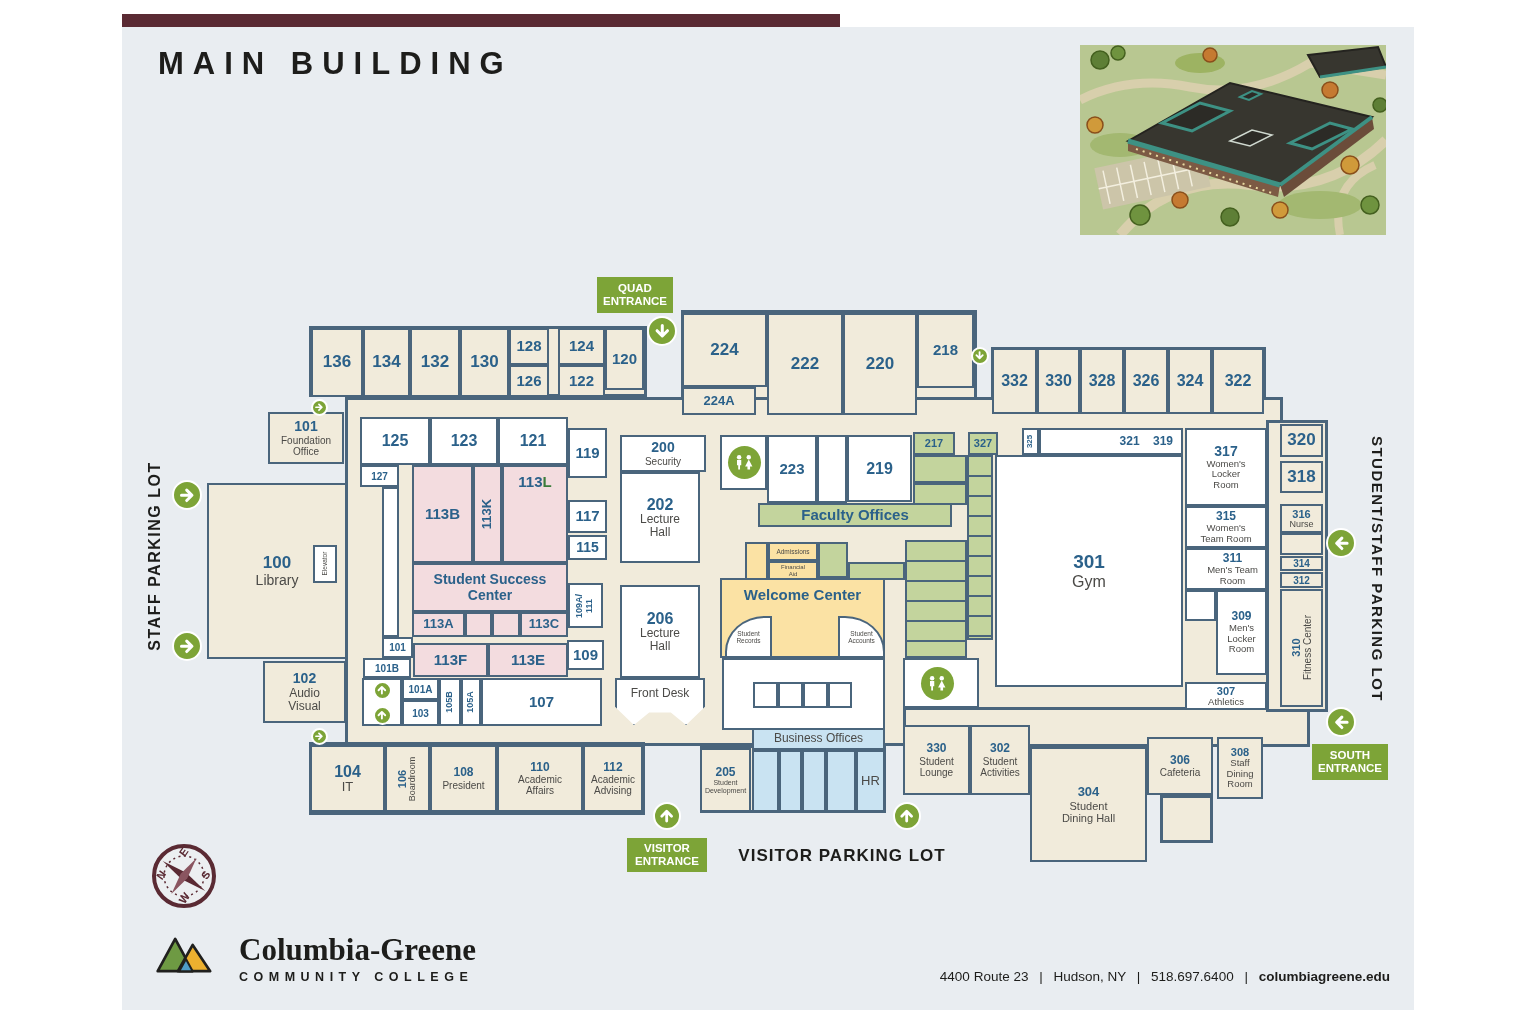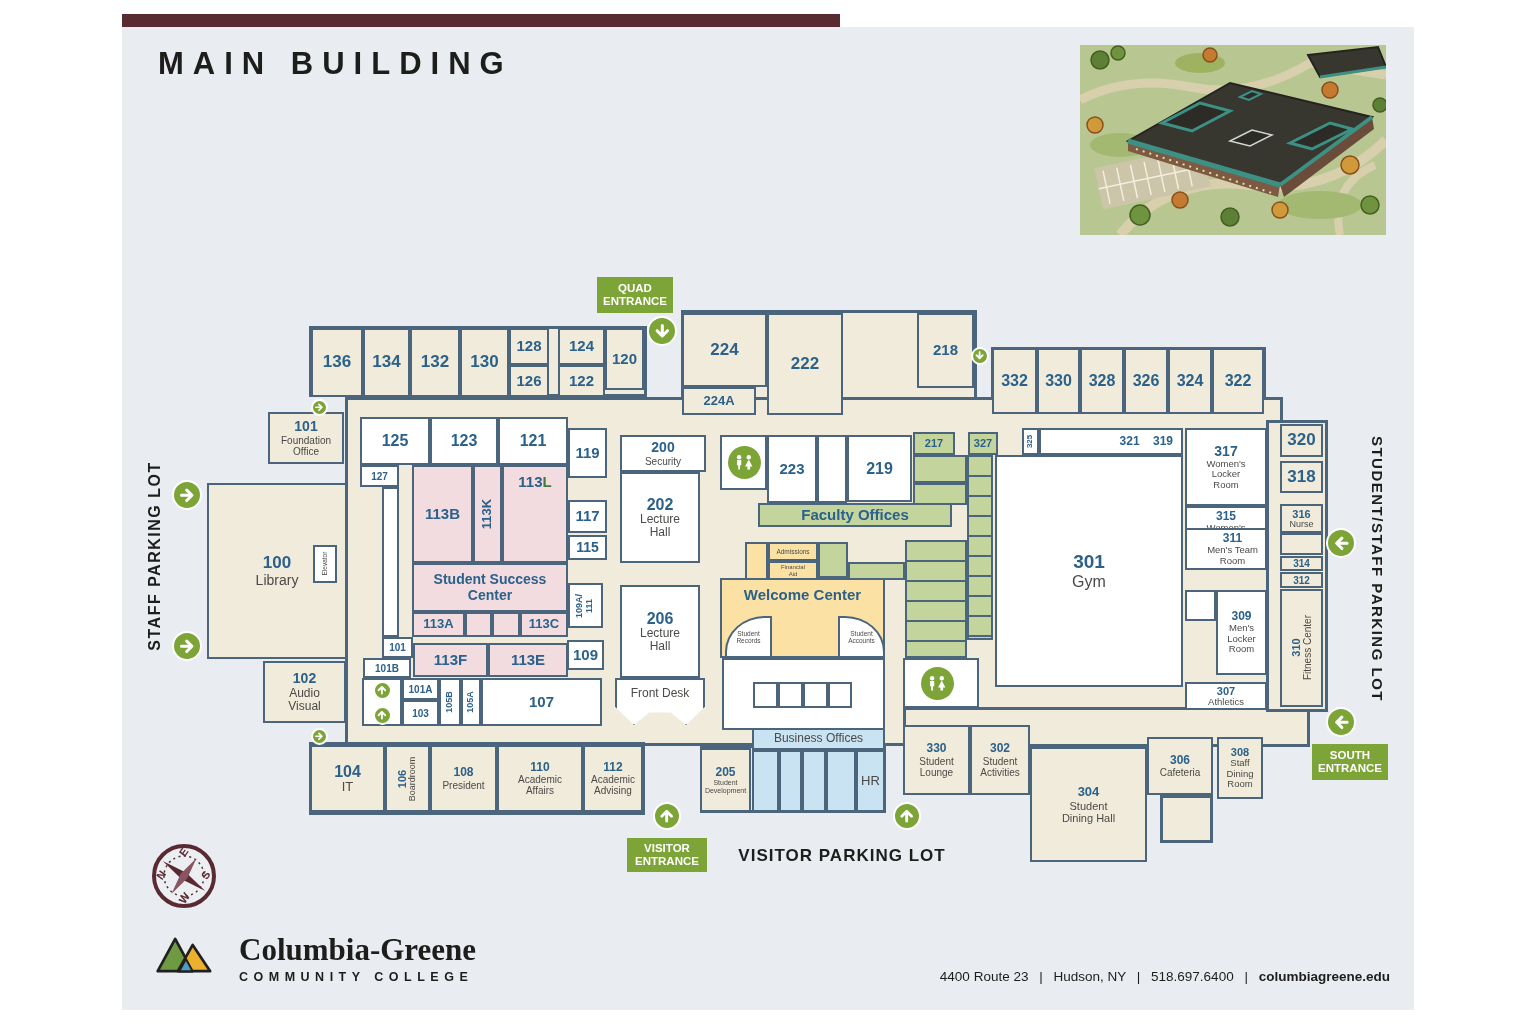--- a/index.html
+++ b/index.html
@@ -139,20 +139,23 @@
       </div>
       <div class="room cream" style="left: 682px; top: 313px; width: 85px; height: 74px;">
         <div class="cw"><span class="num" style="font-size: 17px;">224</span></div>
       </div>
       <div class="room cream" style="left: 682px; top: 387px; width: 74px; height: 28px;">
         <div class="cw"><span class="num" style="font-size: 13px;">224A</span></div>
       </div>
       <div class="room cream" style="left: 767px; top: 313px; width: 76px; height: 102px;">
         <div class="cw"><span class="num" style="font-size: 17px;">222</span></div>
       </div>
+      <div class="room cream" style="left: 843px; top: 313px; width: 74px; height: 102px;">
+        <div class="cw"><span class="num" style="font-size: 17px;">220</span></div>
+      </div>
       <div class="room cream" style="left: 917px; top: 313px; width: 57px; height: 75px;">
         <div class="cw"><span class="num" style="font-size: 15px;">218</span></div>
       </div>
       <div class="room cream" style="left: 992px; top: 348px; width: 45px; height: 66px;">
         <div class="cw"><span class="num" style="font-size: 16px;">332</span></div>
       </div>
       <div class="room cream" style="left: 1037px; top: 348px; width: 43px; height: 66px;">
         <div class="cw"><span class="num" style="font-size: 16px;">330</span></div>
       </div>
       <div class="room cream" style="left: 1080px; top: 348px; width: 44px; height: 66px;">
@@ -392,21 +395,21 @@
       </div>
       <div class="room white" style="left: 1185px; top: 428px; width: 82px; height: 78px;">
         <div class="cw"><span class="num" style="font-size: 14px;">317</span><span class="sub" style="font-size: 9.5px;">Women's
 Locker
 Room</span></div>
       </div>
       <div class="room white" style="left: 1185px; top: 506px; width: 82px; height: 42px;">
         <div class="cw"><span class="num" style="font-size: 12px;">315</span><span class="sub" style="font-size: 9.5px;">Women's
 Team Room</span></div>
       </div>
-      <div class="room white" style="left: 1185px; top: 528px; width: 82px; height: 42px; padding-left: 13px;">
+      <div class="room white" style="left: 1185px; top: 548px; width: 82px; height: 42px; padding-left: 13px;">
         <div class="cw"><span class="num" style="font-size: 12px;">311</span><span class="sub" style="font-size: 9.5px;">Men's Team
 Room</span></div>
       </div>
       <div class="room white" style="left: 1185px; top: 590px; width: 31px; height: 31px;">
         <div class="cw"></div>
       </div>
       <div class="room white" style="left: 1216px; top: 590px; width: 51px; height: 85px;">
         <div class="cw"><span class="num" style="font-size: 12px;">309</span><span class="sub" style="font-size: 9.5px;">Men's
 Locker
 Room</span></div>

